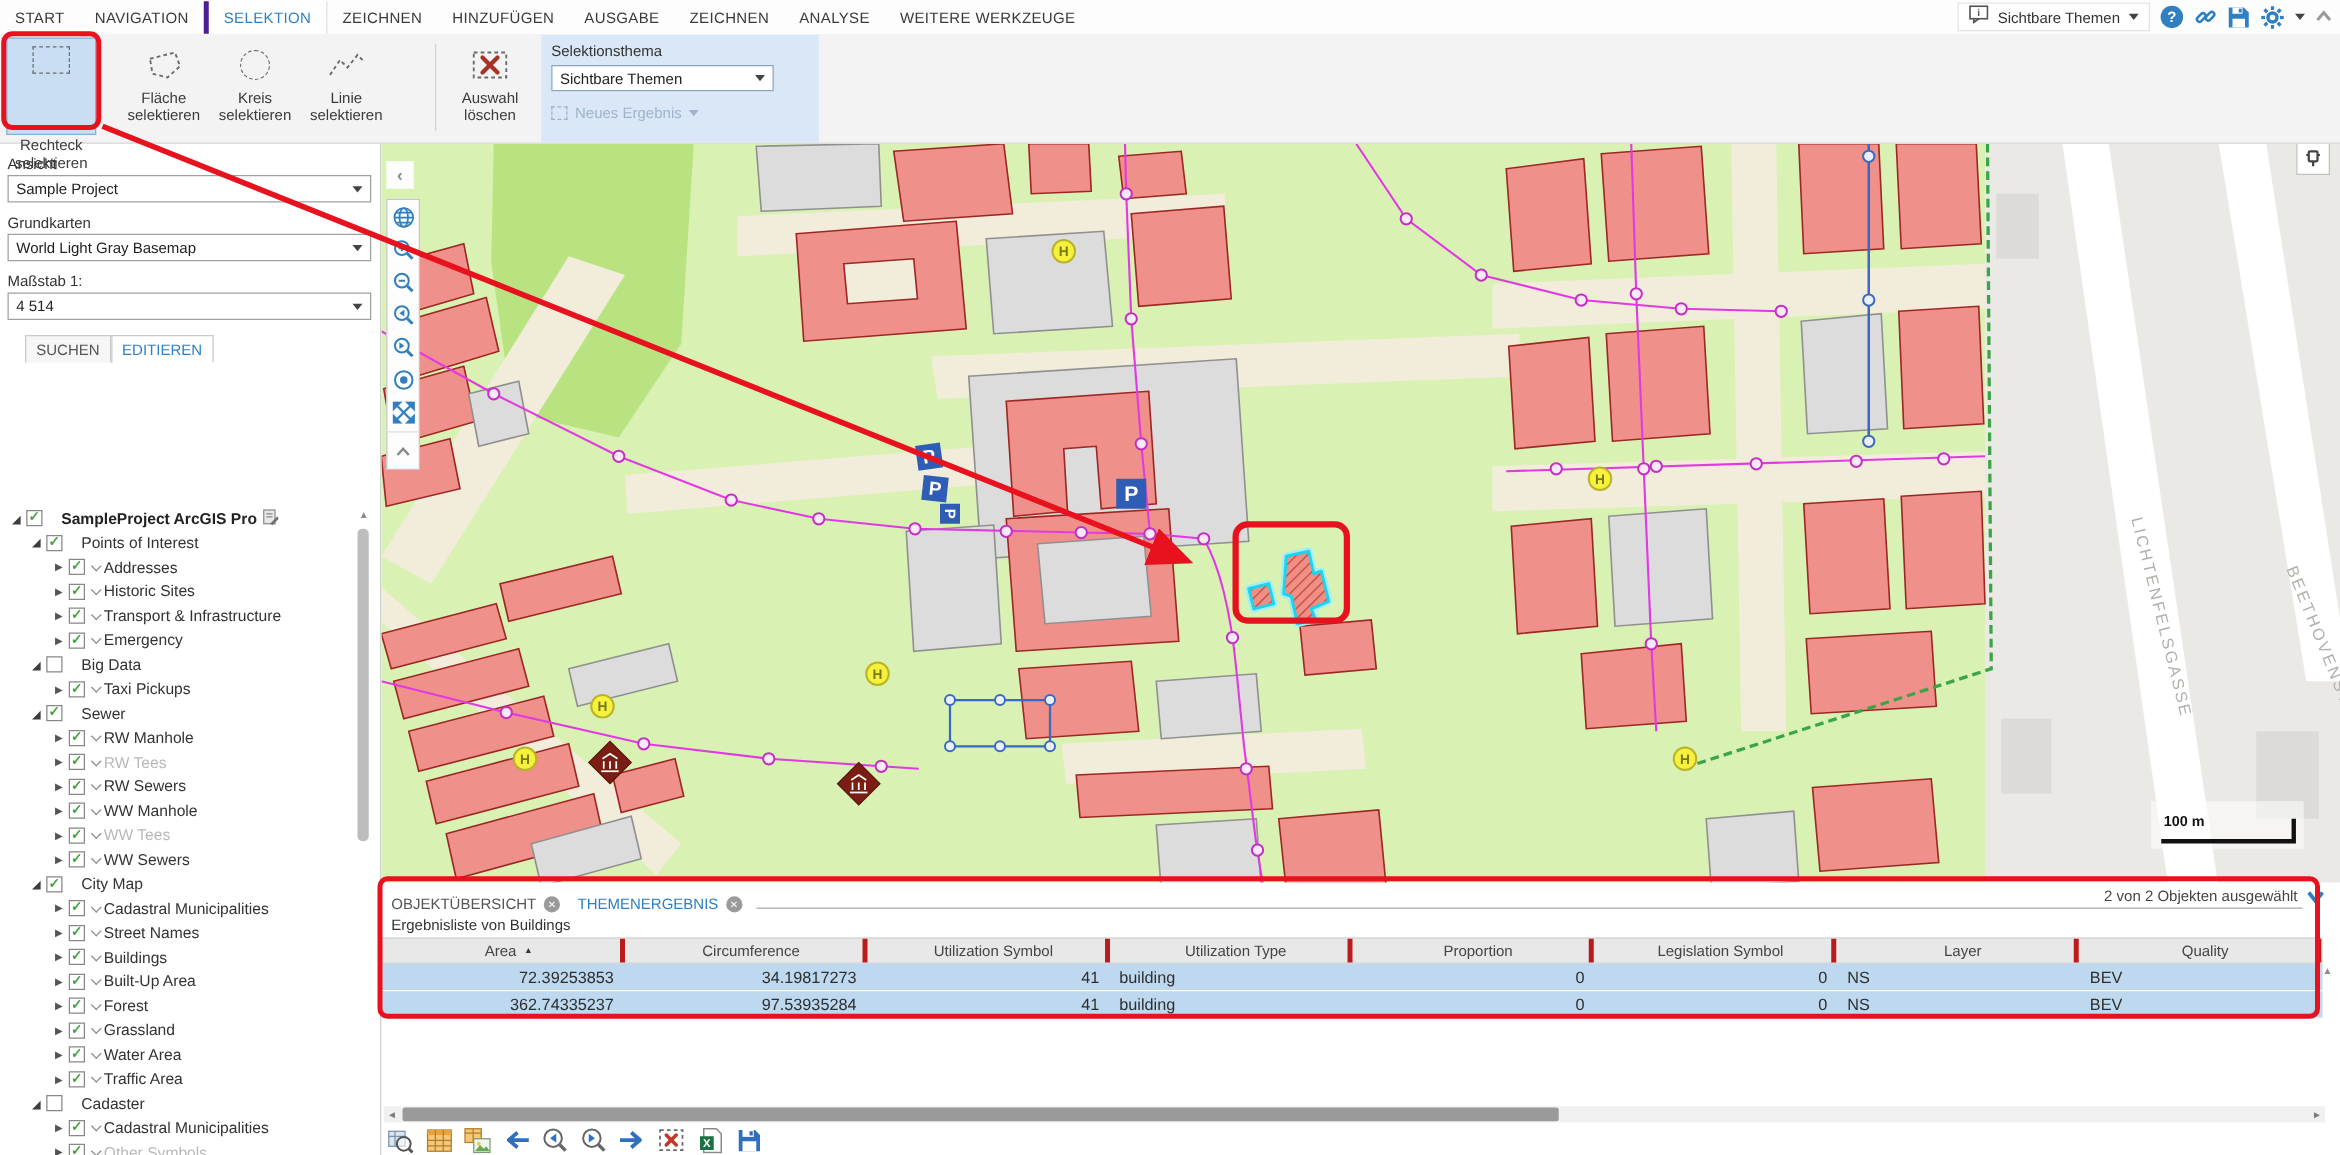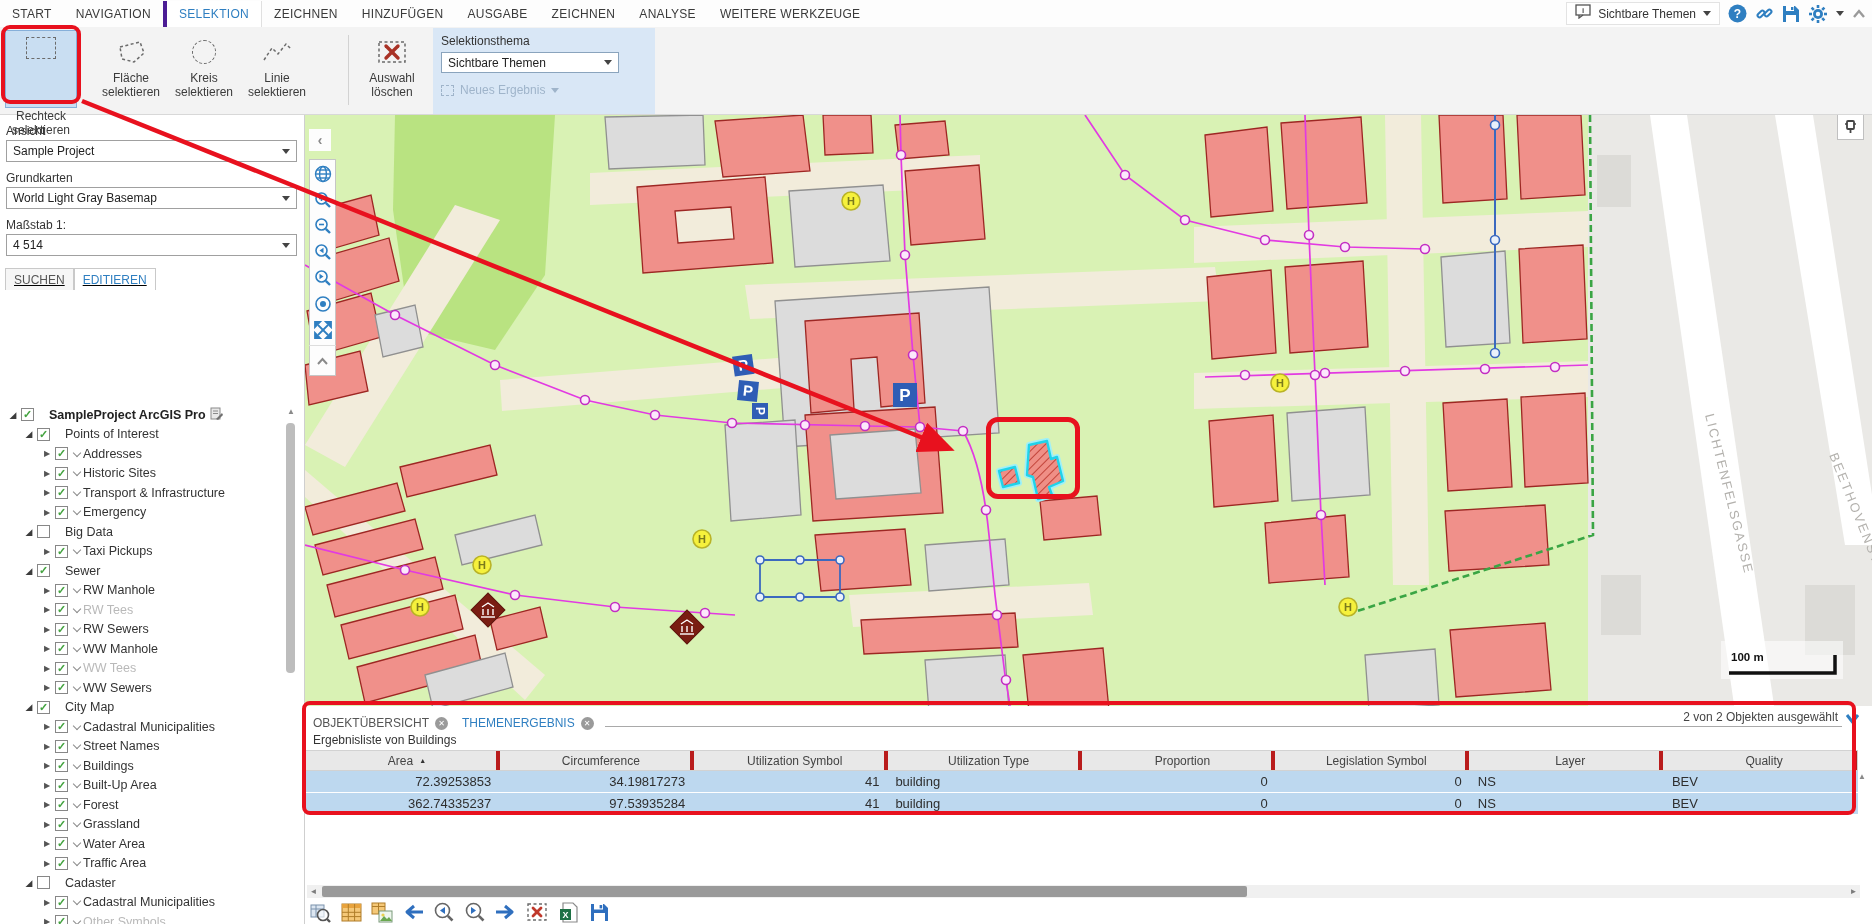--- a/index.html
+++ b/index.html
@@ -38,21 +38,21 @@
   .newresult { display:flex; align-items:center; gap:6px; margin-top:10px; color:#9fb4ca; font-size:12px; }
   .newresult .mini-dash { width:13px; height:11px; border:1.4px dashed #9fb4ca; }
   .newresult .caret { border-top-color:#9fb4ca; }
 
   
   .leftpanel { position:absolute; left:0; top:115px; width:305px; height:809px; background:#fff;
     border-right:1px solid #cfcfcf; z-index:8; }
   .fieldlabel { font-size:12px; color:#333; margin:9px 0 2px 6px; }
   .lselect { margin-left:6px; width:291px; height:22px; border:1px solid #a0a0a0; background:#fff;
     display:flex; align-items:center; justify-content:space-between; padding:0 6px; font-size:12px; color:#222; }
-  .ltabs { display:flex; margin:12px 0 0 5px;text-decoration:underline; }
+  .ltabs { display:flex; margin:12px 0 0 20px; }
   .ltab { font-size:12px; padding:4px 8px 3px; border:1px solid #c9c9c9; border-bottom:none; color:#555; background:#f6f6f6; }
   .ltab.active { color:#2f7fc1; background:#fff; }
   .tree { position:absolute; left:0; top:290px; width:283px; height:568px; overflow:hidden; }
   .trow { height:19.5px; display:flex; align-items:center; font-size:12.5px; color:#333; white-space:nowrap; }
   .trow.bold .tlabel { font-weight:bold; color:#222; }
   .trow.gray .tlabel { color:#b9b9b9; }
   .trow.lvl0 { padding-left:6px; } .trow.lvl1 { padding-left:22px; } .trow.lvl2 { padding-left:40px; }
   .expander { width:14px; font-size:8px; color:#555; text-align:center; }
   .expander.open { font-size:9px; color:#3c3c3c; }
   .cb { width:13px; height:13px; border:1px solid #878787; background:#fff; margin:0 4px 0 1px;

